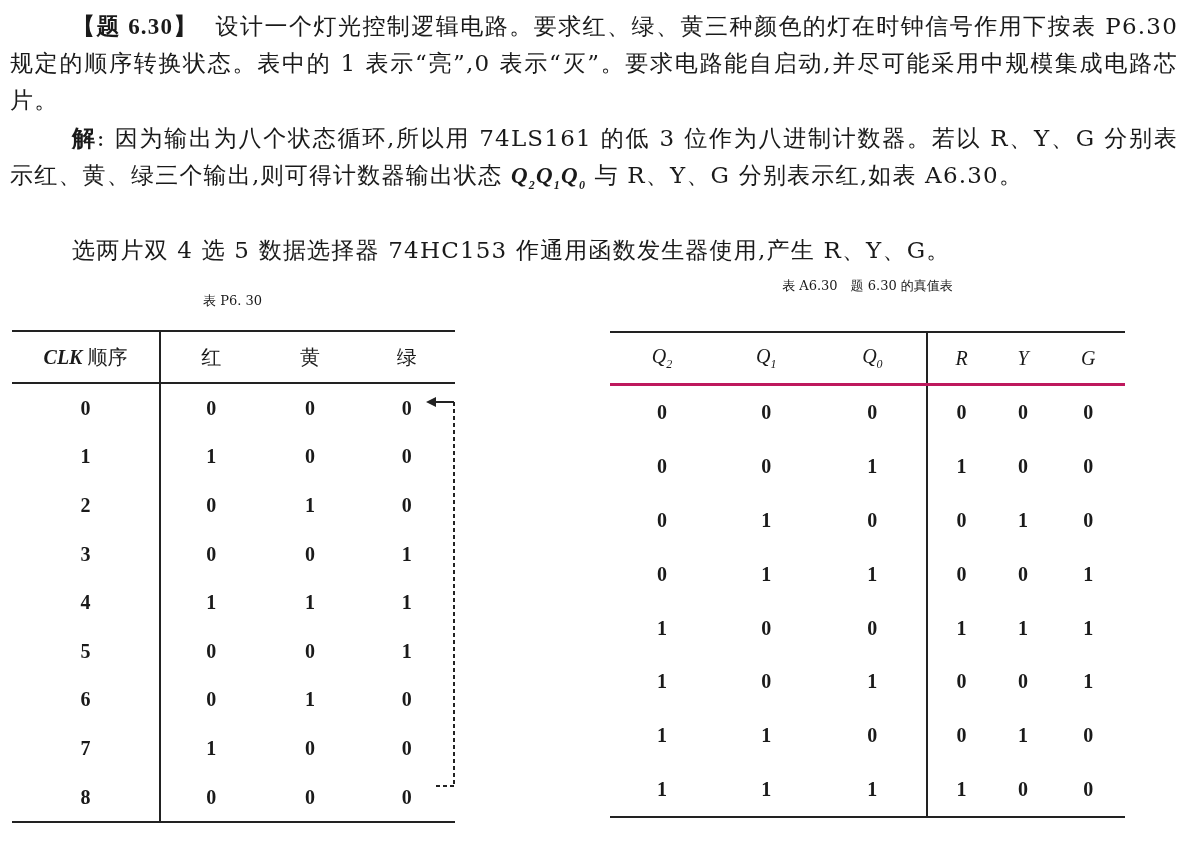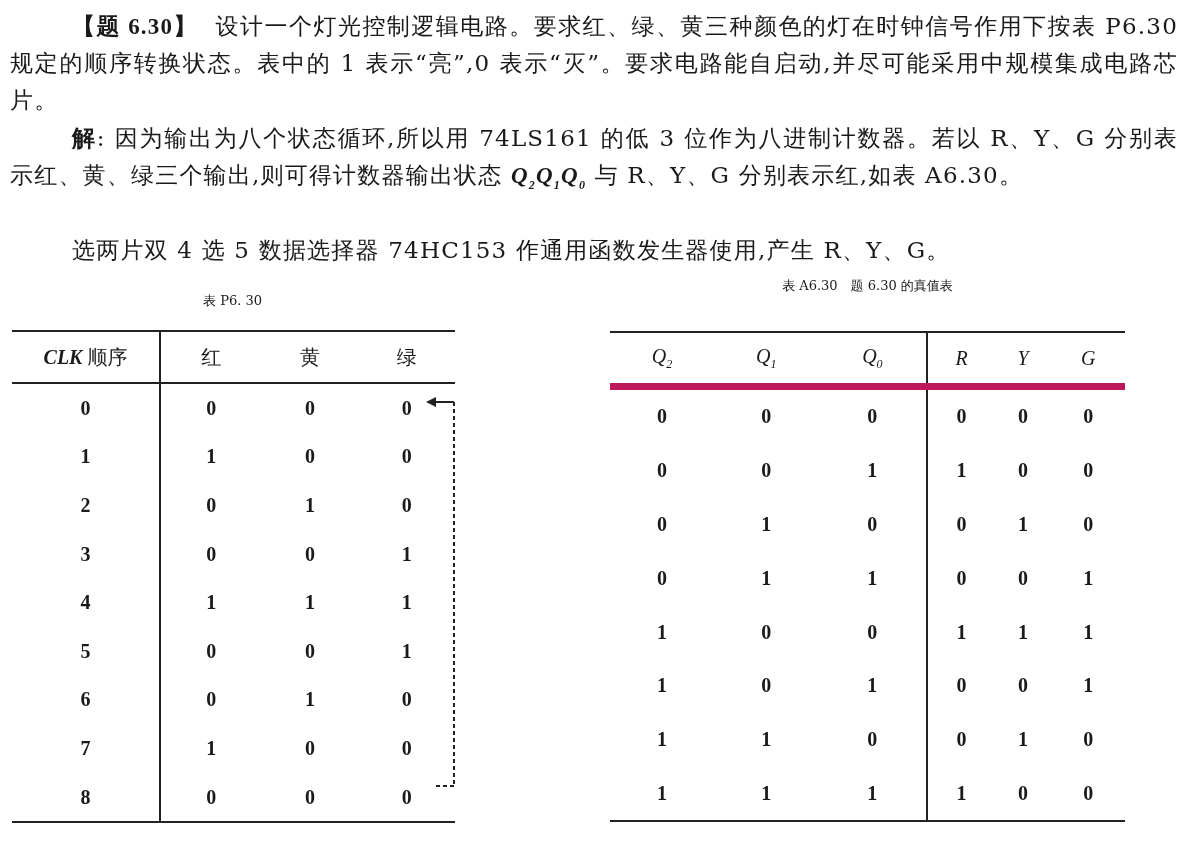--- a/index.html
+++ b/index.html
@@ -34,21 +34,21 @@
   }
   th { font-weight: normal; height: 50px; }
   td { font-weight: bold; }
 
   #tbl-left { left: 12px; top: 330px; width: 443px; border-top: 2.5px solid #222; border-bottom: 2.5px solid #222; }
   #tbl-left thead tr { border-bottom: 2px solid #222; }
   #tbl-left th:first-child, #tbl-left td:first-child { border-right: 2px solid #222; width: 147px; }
   #tbl-left td { height: 48.6px; }
 
   #tbl-right { left: 610px; top: 331px; width: 515px; border-top: 2.5px solid #222; border-bottom: 2.5px solid #222; }
-  #tbl-right thead tr { border-bottom: 7px solid #be185d; }
+  #tbl-right thead tr { border-bottom: 3px solid #be185d; }
   #tbl-right th:nth-child(3), #tbl-right td:nth-child(3) { border-right: 2px solid #222; margin-top: 12px; }
   #tbl-right td { height: 53.8px; }
   #tbl-right th { font-style: italic; font-family: "Liberation Serif", serif; }
   sub { font-size: 12px; }
   .ital { font-style: italic; }
 
   #loop-arrow { position: absolute; left: 420px; top: 390px; }
 </style>
 </head>
 <body>

